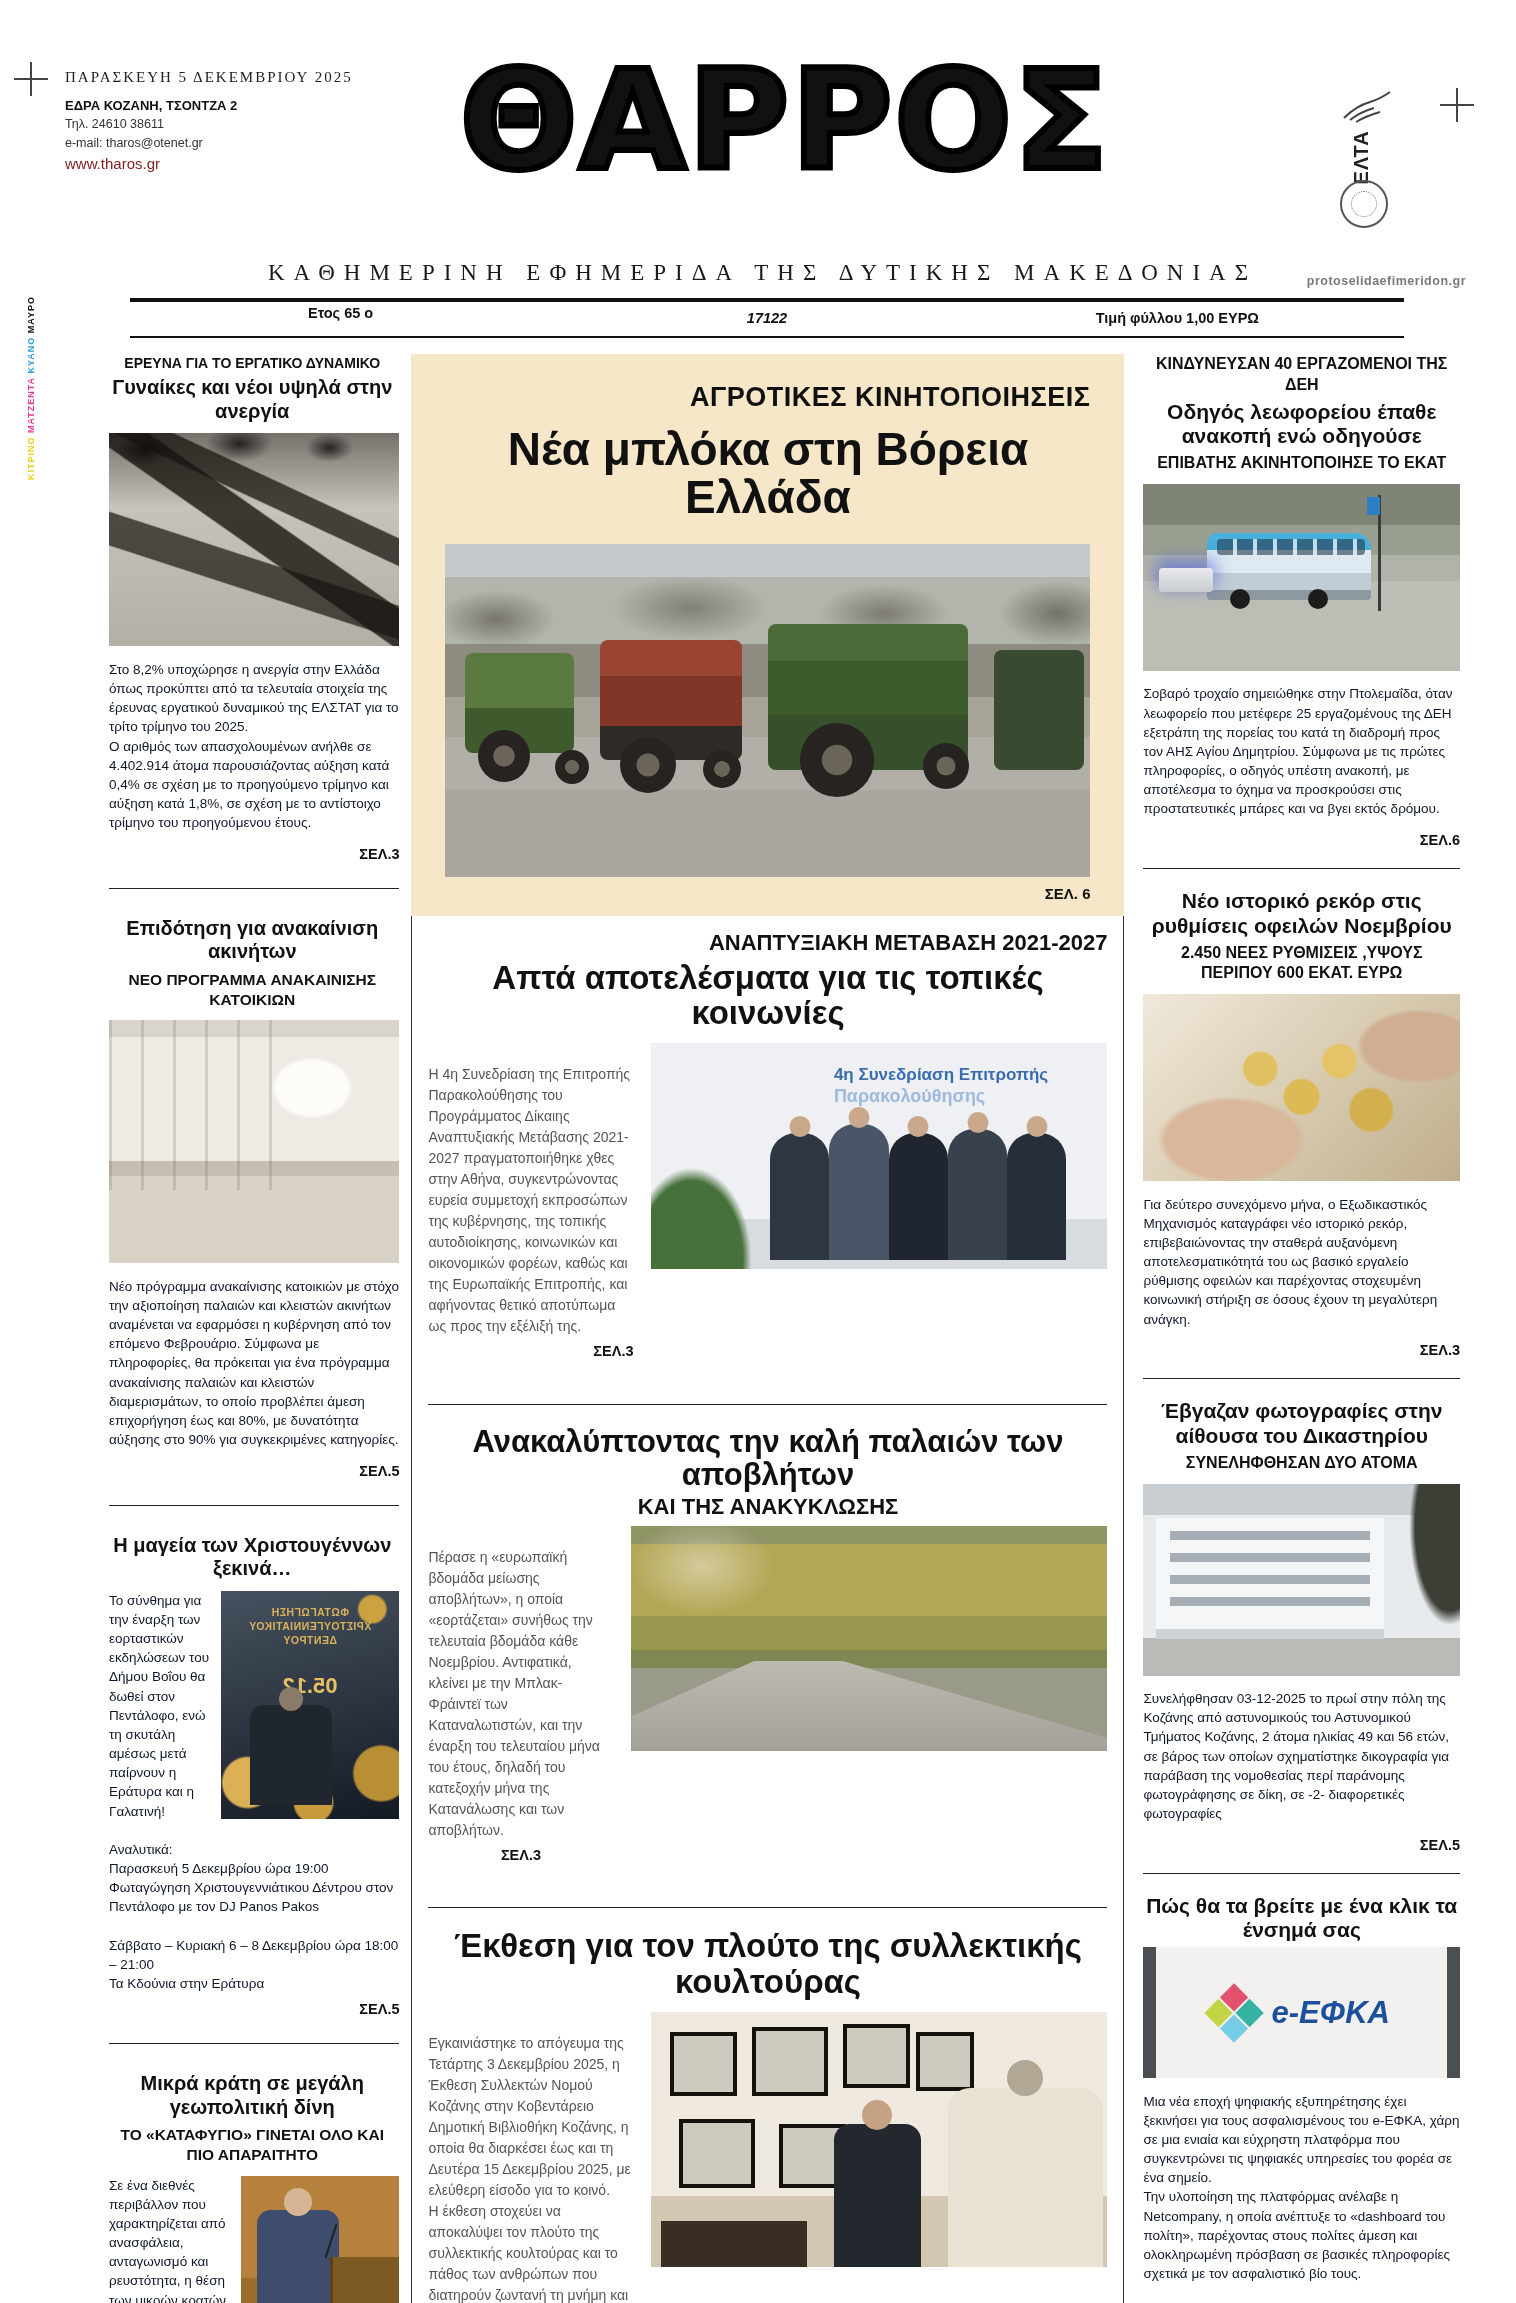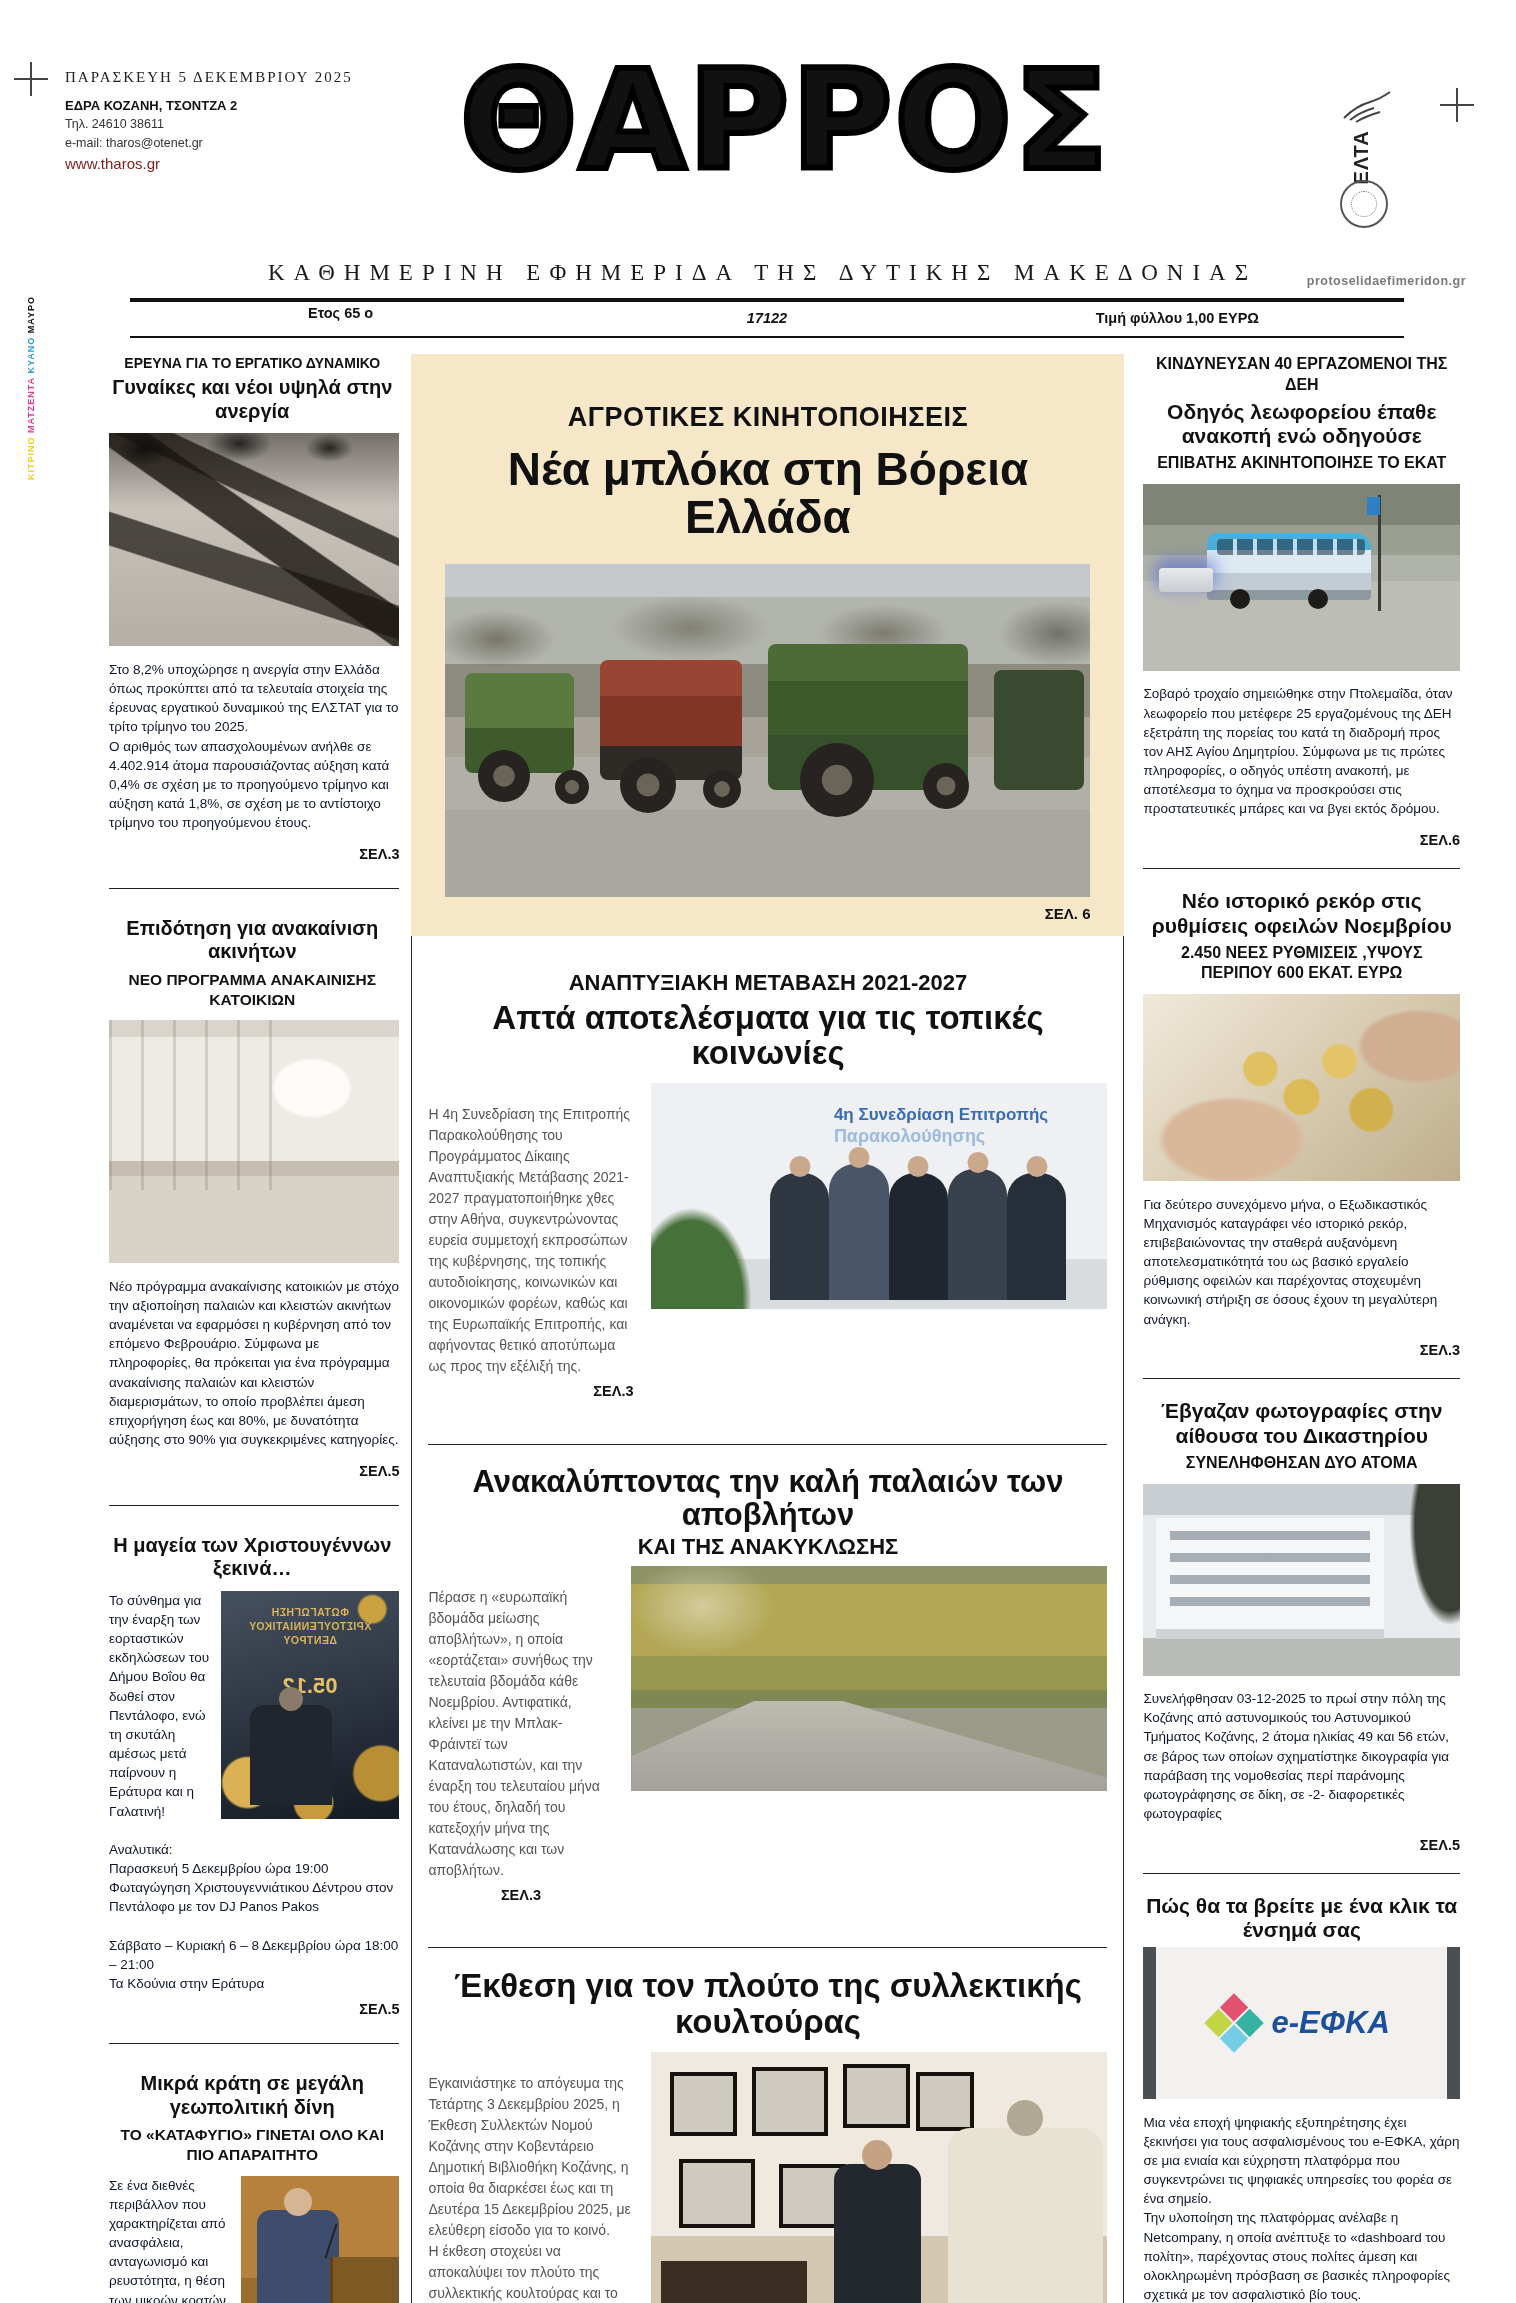--- a/index.html
+++ b/index.html
@@ -51,21 +51,21 @@
   .lcol .sub{font-size:15.5px;font-weight:bold;text-align:center;padding-left:40px;line-height:1.3;margin:-4px 0 10px;}
   .lcol .ind{margin-left:44px;}
   .flowfix::after{content:"";display:block;clear:both;}
   
   .lead{background:#f6e7c8;padding:28px 34px 14px;text-align:center;}
   .lead .ckick{font-size:27px;font-weight:bold;letter-spacing:.5px;}
   .lead h1{font-size:46px;font-weight:bold;line-height:1.05;margin:12px 20px 22px;}
   .lead .ph{height:333px;}
   .lead .pageref{font-size:15px;}
   .ccol-rest{flex:1;border-left:1.5px solid #2a2a2a;border-right:1.5px solid #2a2a2a;padding:14px 16px 0;}
-  .ckick{font-size:22px;font-weight:bold;text-align:center;margin-top:20px;}
+  .ckick{font-size:22px;font-weight:bold;text-align:right;}
   .ch2{font-size:33px;font-weight:bold;text-align:center;line-height:1.08;margin:4px 0 0;}
   .csub{font-size:22px;font-weight:bold;text-align:center;margin-top:2px;}
   .crow{display:flex;gap:18px;margin-top:12px;}
   .cbody{font-size:14px;line-height:1.5;color:#555;white-space:pre-line;}
   .cbody .pageref{margin-top:4px;}
   .w200{width:205px;flex:none;} .w180{width:185px;flex:none;}
   .cph{flex:1;}
   
   .rcol .kick{font-size:16px;font-weight:bold;text-align:center;line-height:1.3;}
   .rcol h3{font-size:21px;font-weight:bold;text-align:center;line-height:1.18;margin:4px 0;}
@@ -170,21 +170,21 @@
     radial-gradient(circle at 72% 62%, #d2b04e 0 8%, transparent 9%),
     radial-gradient(ellipse 120px 70px at 28% 78%, #d9b79b 0 55%, transparent 62%),
     radial-gradient(ellipse 100px 60px at 87% 28%, #cfae92 0 55%, transparent 62%),
     linear-gradient(135deg,#f0e9da,#d6c9ae 55%,#bfae8e);}
   .ph-court{height:192px;background:linear-gradient(180deg,#c9ced3 0 16%, #e8ebed 16% 80%, #b9bcb6 80%);}
   .bld{position:absolute;left:4%;top:18%;width:72%;height:58%;background:#f5f6f7;border-bottom:10px solid #cfd3d6;}
   .bld::before{content:"";position:absolute;inset:12% 6% 12% 6%;
     background:repeating-linear-gradient(180deg, rgba(70,85,100,.45) 0 9px, transparent 9px 22px);}
   .treeR{position:absolute;right:0;top:0;width:16%;height:74%;
     background:radial-gradient(ellipse at 80% 30%, #3c3f35 0 60%, transparent 70%);}
-  .ph-efka{height:152px;background:linear-gradient(90deg,#4a4f54 0 4%, #f2f1ef 4% 96%, #4a4f54 96%);}
+  .ph-efka{height:131px;background:linear-gradient(90deg,#4a4f54 0 4%, #f2f1ef 4% 96%, #4a4f54 96%);}
   .efka-in{position:absolute;inset:0;display:flex;align-items:center;justify-content:center;gap:16px;}
   .cube{width:42px;height:42px;display:grid;grid-template-columns:1fr 1fr;gap:2px;transform:rotate(45deg);}
   .cube i{display:block;}
   .cube i:nth-child(1){background:#e2516e;} .cube i:nth-child(2){background:#35b2a2;}
   .cube i:nth-child(3){background:#c3d445;} .cube i:nth-child(4){background:#74cde4;}
   .efka-word{font-size:31px;font-weight:bold;color:#1c4f9c;font-style:italic;}
 </style>
 </head>
 <body>
 

